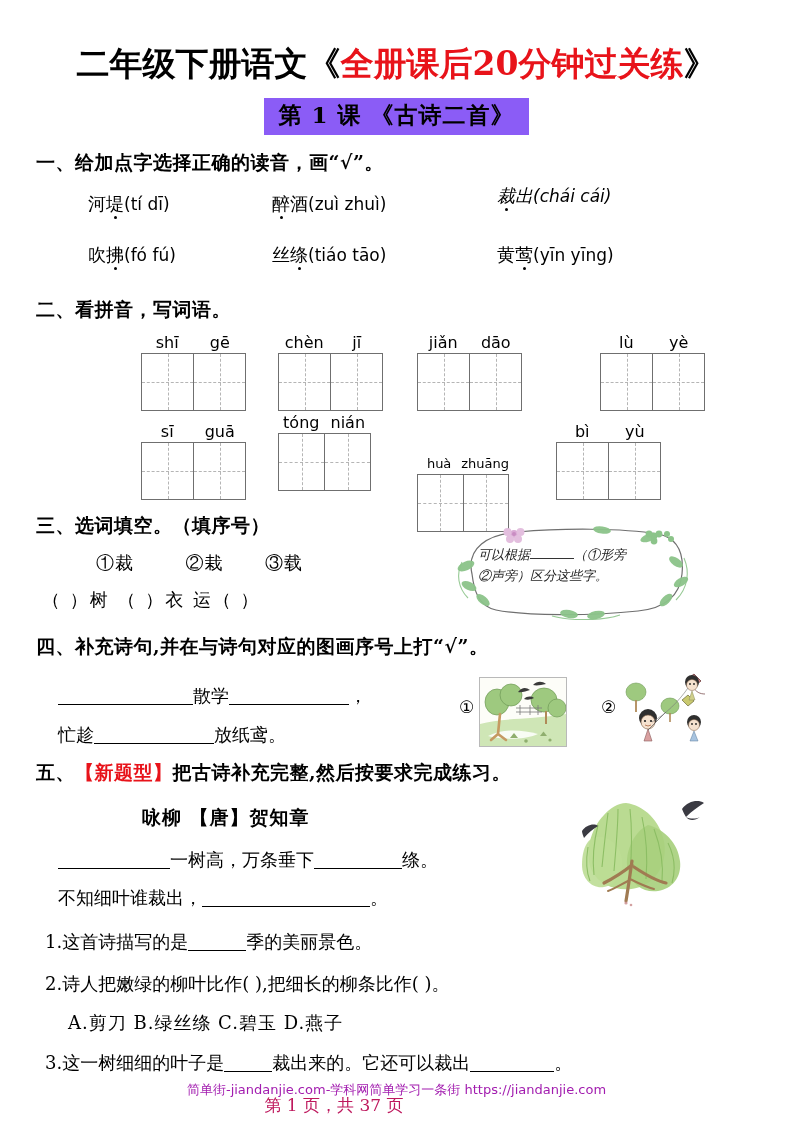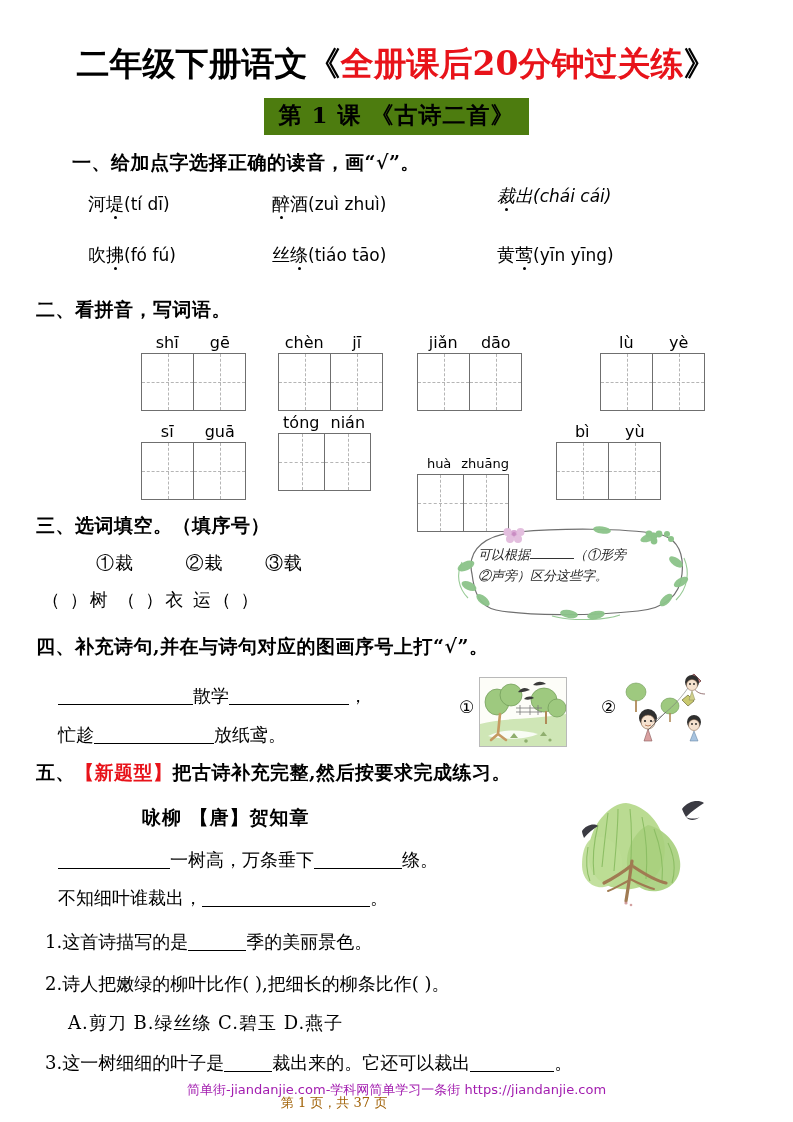--- a/index.html
+++ b/index.html
@@ -14,21 +14,21 @@
   .main-title{
     position:absolute;left:0;top:42px;width:793px;text-align:center;
     font-size:33px;font-weight:bold;letter-spacing:0px;white-space:nowrap;
     font-family:"DejaVu Serif","Liberation Serif",serif;
   }
   .main-title .red{color:#e8131a;}
   .lesson-bar{
     position:absolute;left:0;top:98px;width:793px;text-align:center;
   }
   .lesson-bar span{
-    display:inline-block;background:#4d7c0f;padding:2px 14px 4px 14px;
+    display:inline-block;background:#8b5cf6;padding:2px 14px 4px 14px;
     font-size:23px;font-weight:bold;letter-spacing:1px;
     font-family:"DejaVu Serif","Liberation Serif",serif;
   }
 
   
   .q-head{
     position:absolute;font-size:19px;font-weight:bold;white-space:nowrap;
     font-family:"DejaVu Serif","Liberation Serif",serif;letter-spacing:.5px;
   }
   .body-line{
@@ -94,38 +94,38 @@
   .willow{position:absolute;}
 
   
   .watermark{
     position:absolute;left:0;top:1081px;width:793px;text-align:center;
     font-size:13px;color:#a21caf;white-space:nowrap;
     font-family:"DejaVu Sans","Liberation Sans",sans-serif;
   }
   .pagenum{
     position:absolute;left:0;top:1094px;width:668px;text-align:center;
-    font-size:13px;color:#a16207;white-space:nowrap;
+    font-size:17px;color:#be185d;white-space:nowrap;
     font-family:"DejaVu Serif","Liberation Serif",serif;
   }
 </style>
 </head>
 <body>
 
 <div class="page">
 
   <div class="main-title">
     <span>二年级下册语文《</span><span class="red">全册课后20分钟过关练</span><span>》</span>
   </div>
 
   <div class="lesson-bar">
     <span>第 1 课 《古诗二首》</span>
   </div>
 
-  <div class="q-head" style="left:36px;top:150px;margin-left:36px;">一、给加点字选择正确的读音，画“√”。</div>
+  <div class="q-head" style="left:36px;top:150px;">一、给加点字选择正确的读音，画“√”。</div>
 
   <div class="pyitem" style="left:88px;top:192px;">
     <span>河</span><span class="dotchar">堤</span><span class="py">(tí    dī)</span>
   </div>
   <div class="pyitem" style="left:272px;top:192px;">
     <span class="dotchar">醉</span><span>酒</span><span class="py">(zuì   zhuì)</span>
   </div>
   <div class="pyitem" style="left:497px;top:184px;font-style:italic;">
     <span class="dotchar">裁</span><span>出</span><span class="py">(chái   cái)</span>
   </div>

